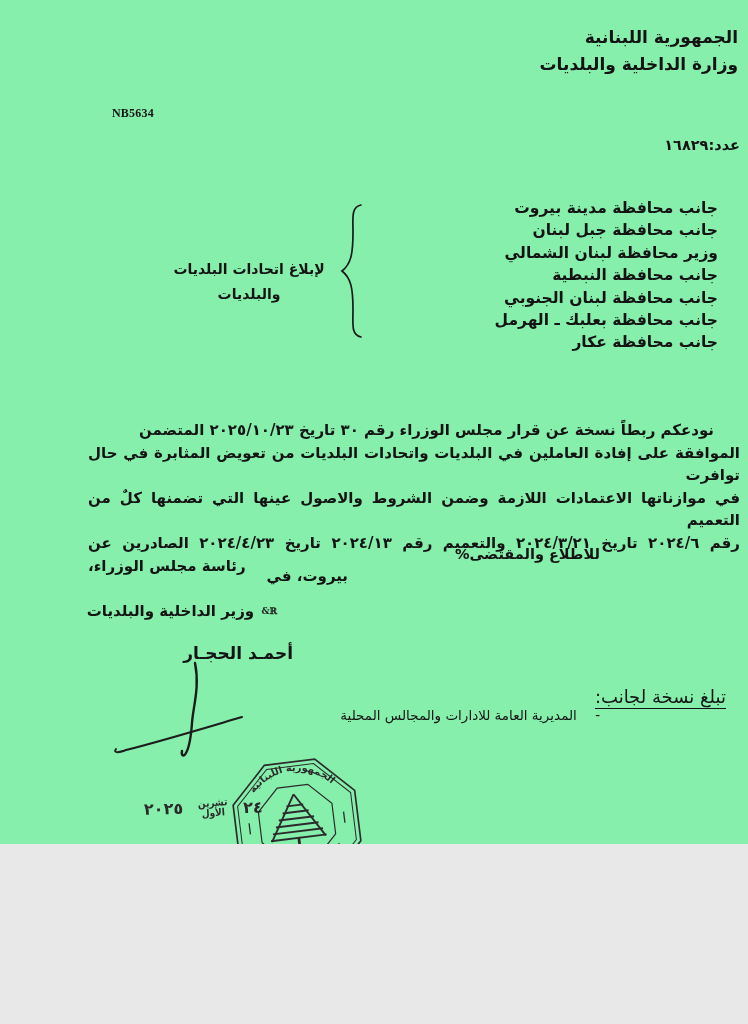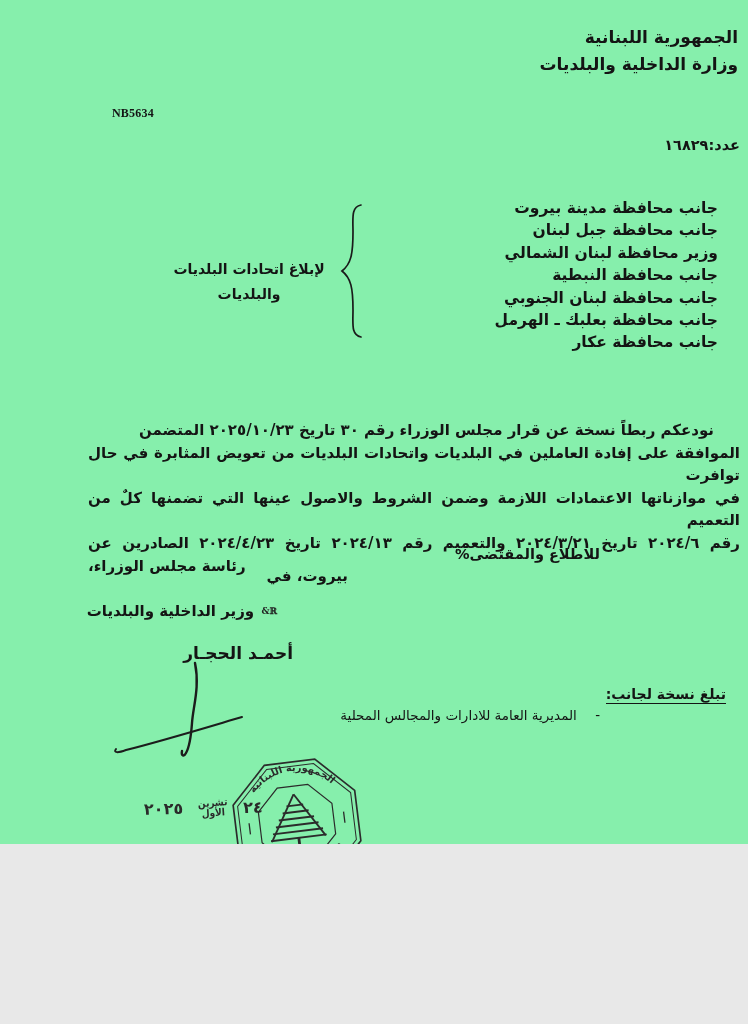--- a/index.html
+++ b/index.html
@@ -33,21 +33,21 @@
   .line-last{text-align:left;}
   
   .closing{position:absolute;right:148px;top:546px;font-size:14.5px;font-weight:bold;}
   .place{position:absolute;right:400px;top:567px;font-size:15px;font-weight:bold;}
   
   .minister-title{position:absolute;right:471px;top:602px;font-size:15px;font-weight:bold;white-space:nowrap;}
   .artifact{font-size:9px;font-family:"DejaVu Serif",serif;vertical-align:2px;color:#222;margin-left:2px;}
   .minister-name{position:absolute;right:455px;top:643px;font-size:17px;font-weight:bold;white-space:nowrap;}
   .signature-wrap{position:absolute;left:100px;top:645px;}
   
-  .cc-heading{position:absolute;right:22px;top:686px;font-size:14px;font-weight:bold;
+  .cc-heading{position:absolute;right:22px;top:686px;font-size:18px;font-weight:normal;
     border-bottom:1.4px solid #141414;padding-bottom:1px;}
   .cc-item{position:absolute;right:148px;top:707px;font-size:13.5px;font-weight:normal;white-space:nowrap;}
   .cc-item .dash{display:inline-block;}
   .cc-item .txt{margin-right:14px;}
   
   .stamp-wrap{position:absolute;left:224px;top:753px;}
   
   .date-stamp{position:absolute;left:98px;top:799px;display:flex;align-items:center;gap:7px;
     transform:rotate(-1deg);color:#2a2a2a;font-weight:bold;}
   .ds-day{font-size:16px;letter-spacing:7px;}

